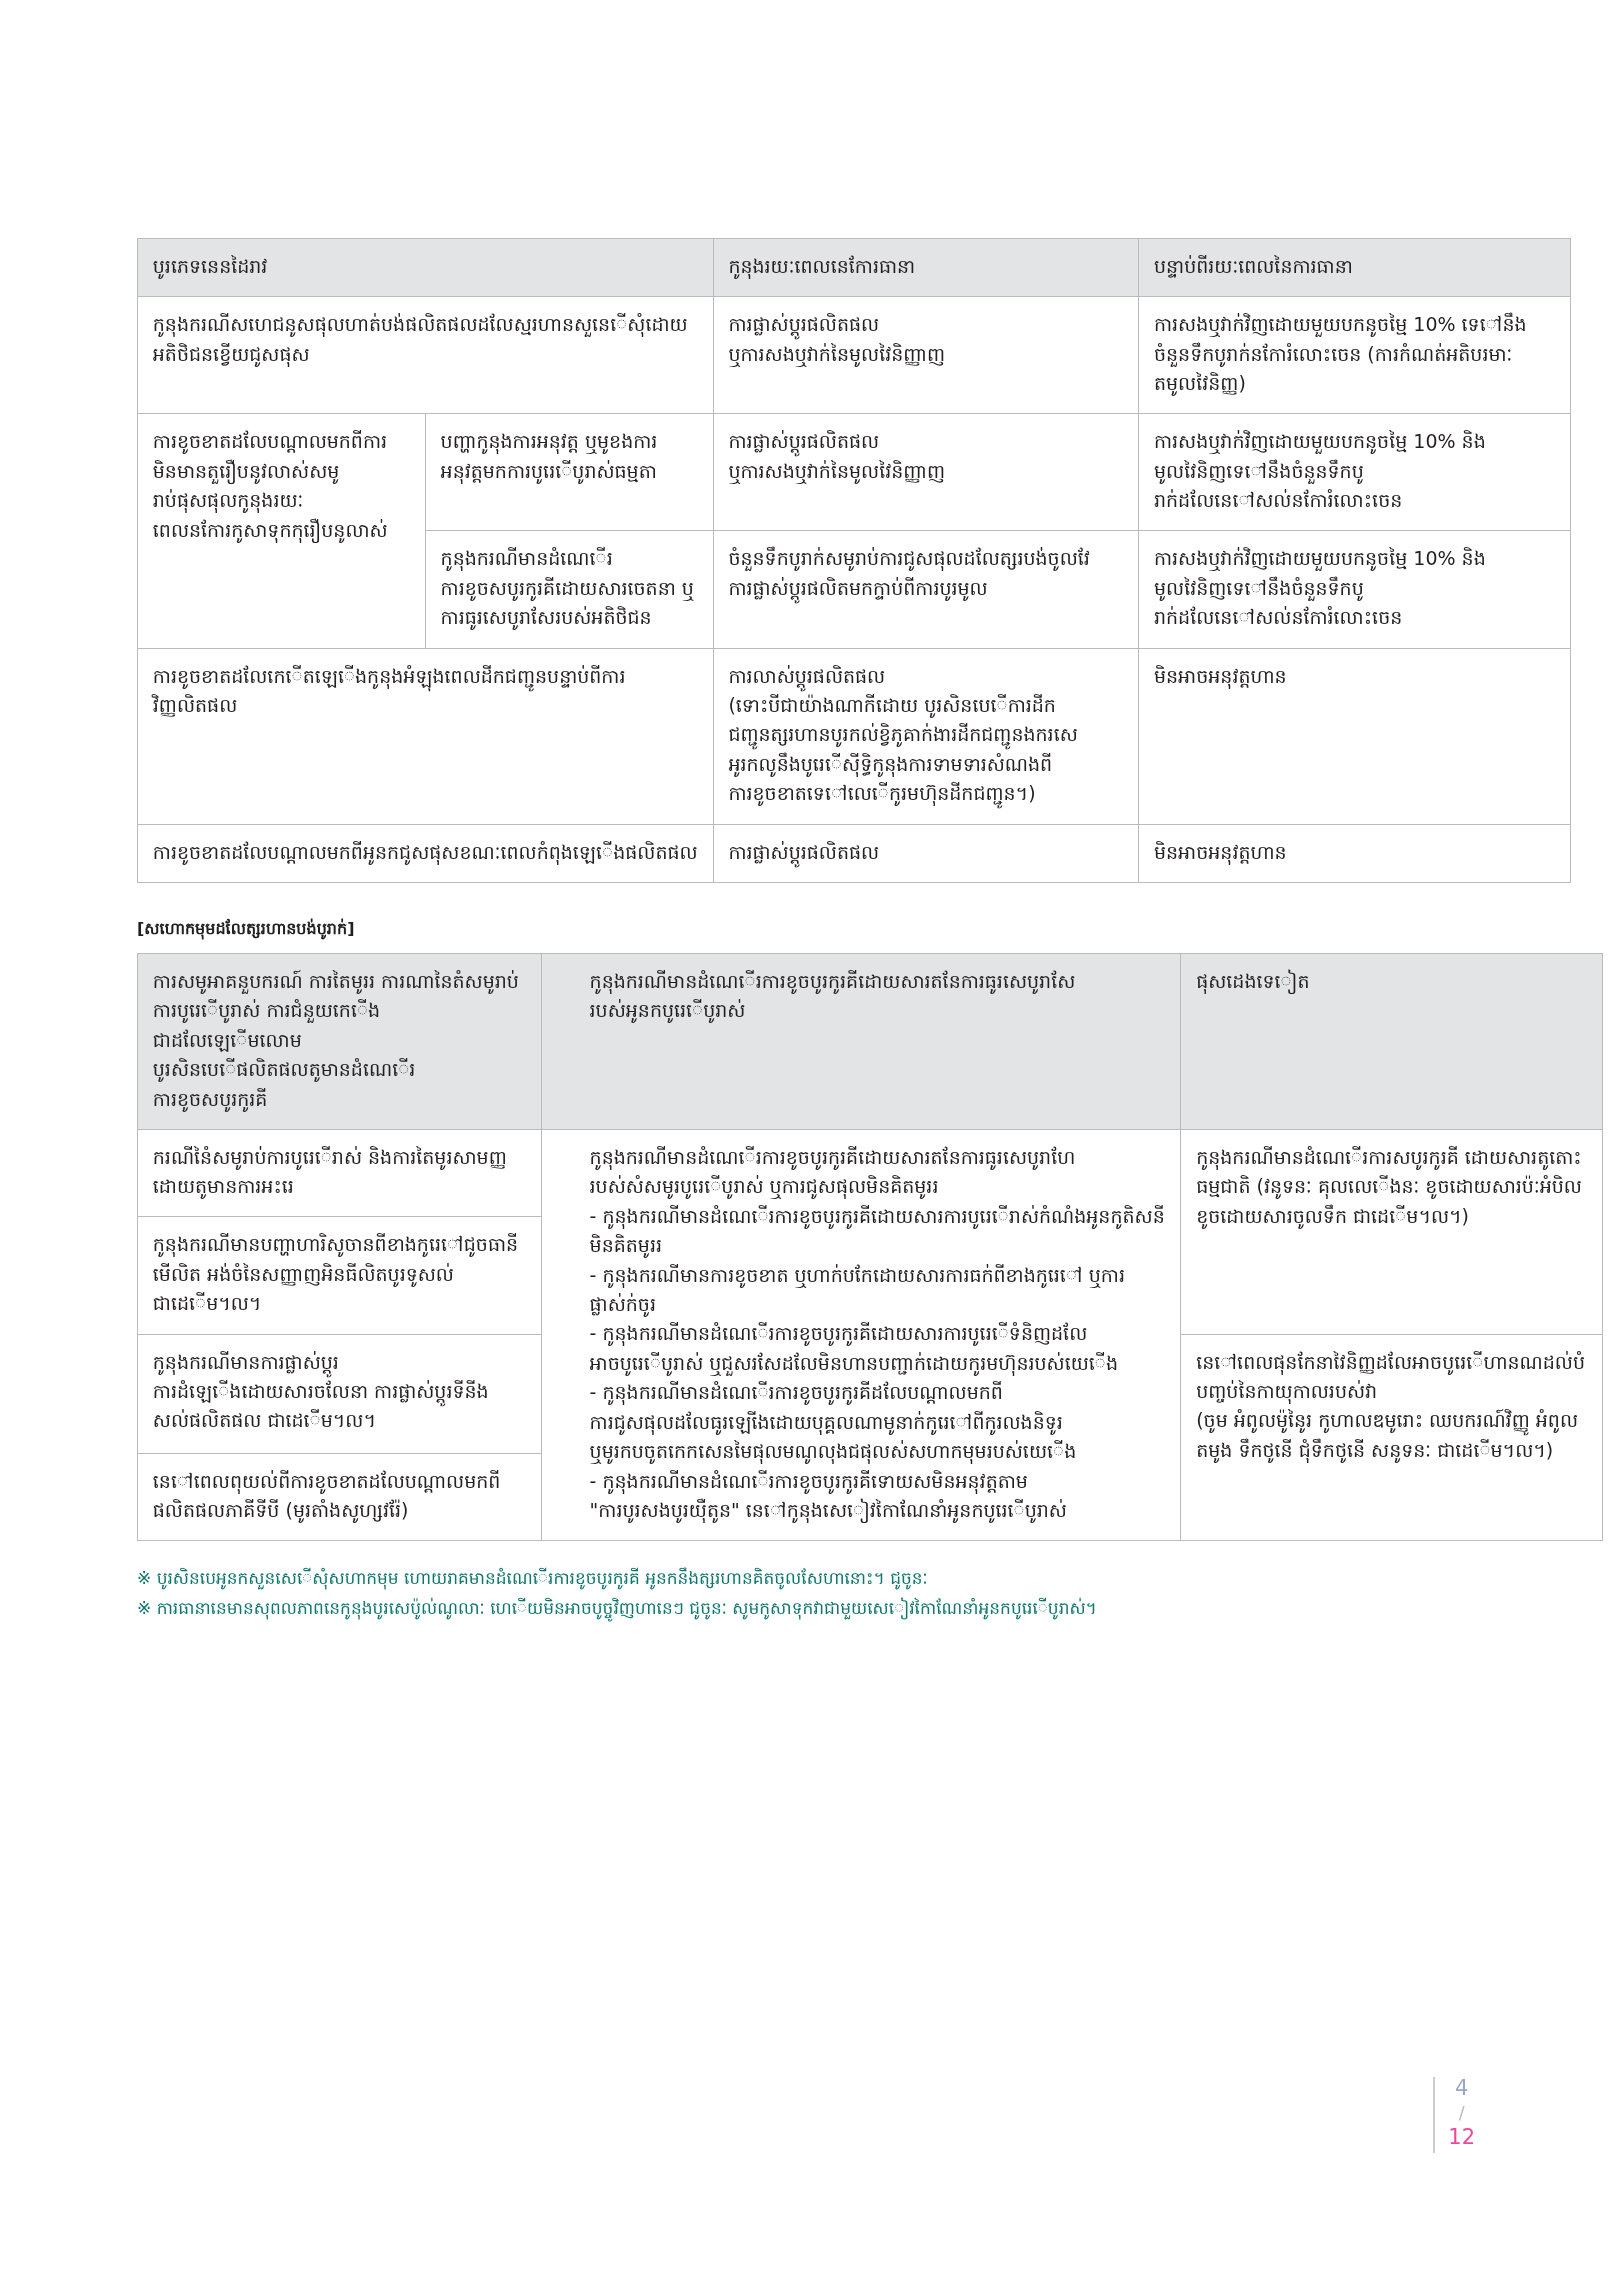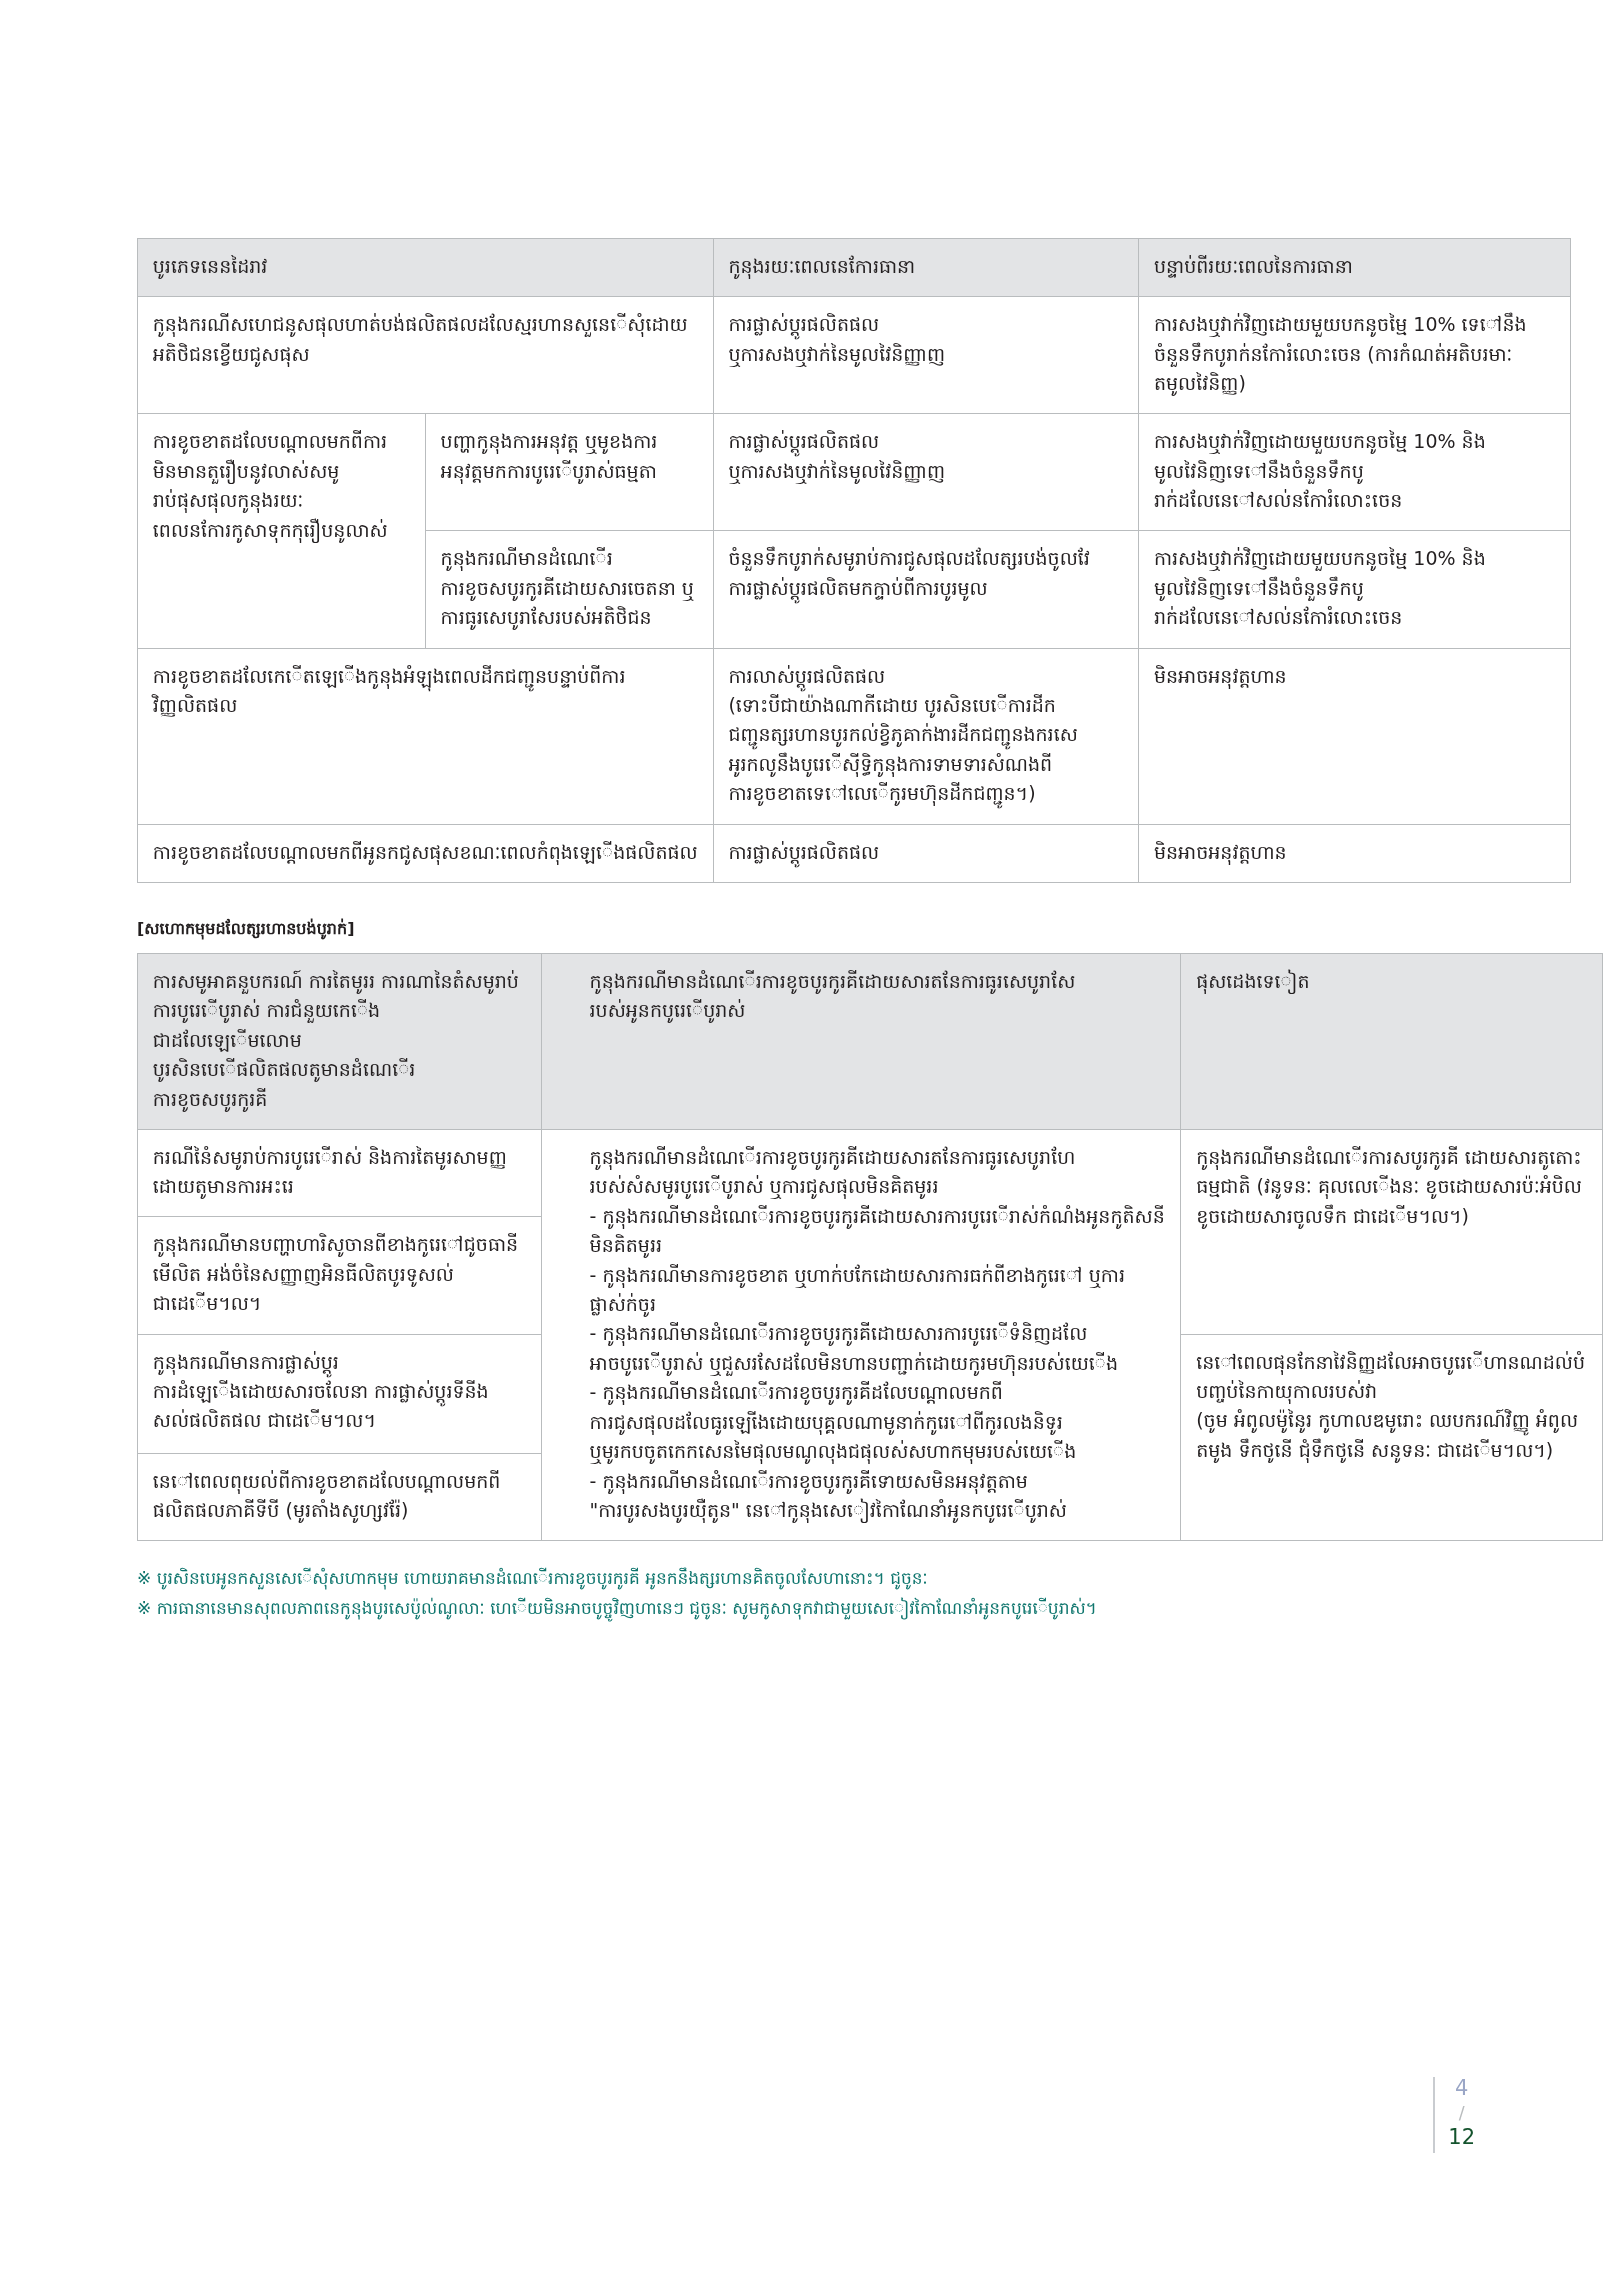--- a/index.html
+++ b/index.html
@@ -97,21 +97,21 @@
     position: absolute;
     right: 138px;
     bottom: 138px;
     text-align: center;
     color: #8e8f92;
     font-size: 21px;
     line-height: 1.28;
   }
   .pagenum .cur { color: #9aa6c6; }
   .pagenum .sep { color: #b9bcbe; font-size: 17.5px; }
-  .pagenum .tot { color: #14532d; }
+  .pagenum .tot { color: #ec4899; }
   .pagenum .bar {
     position: absolute;
     left: -14.8px;
     top: 1.8px;
     width: 1.8px;
     height: 76px;
     background: #c9ccd0;
   }
 </style>
 </head>

